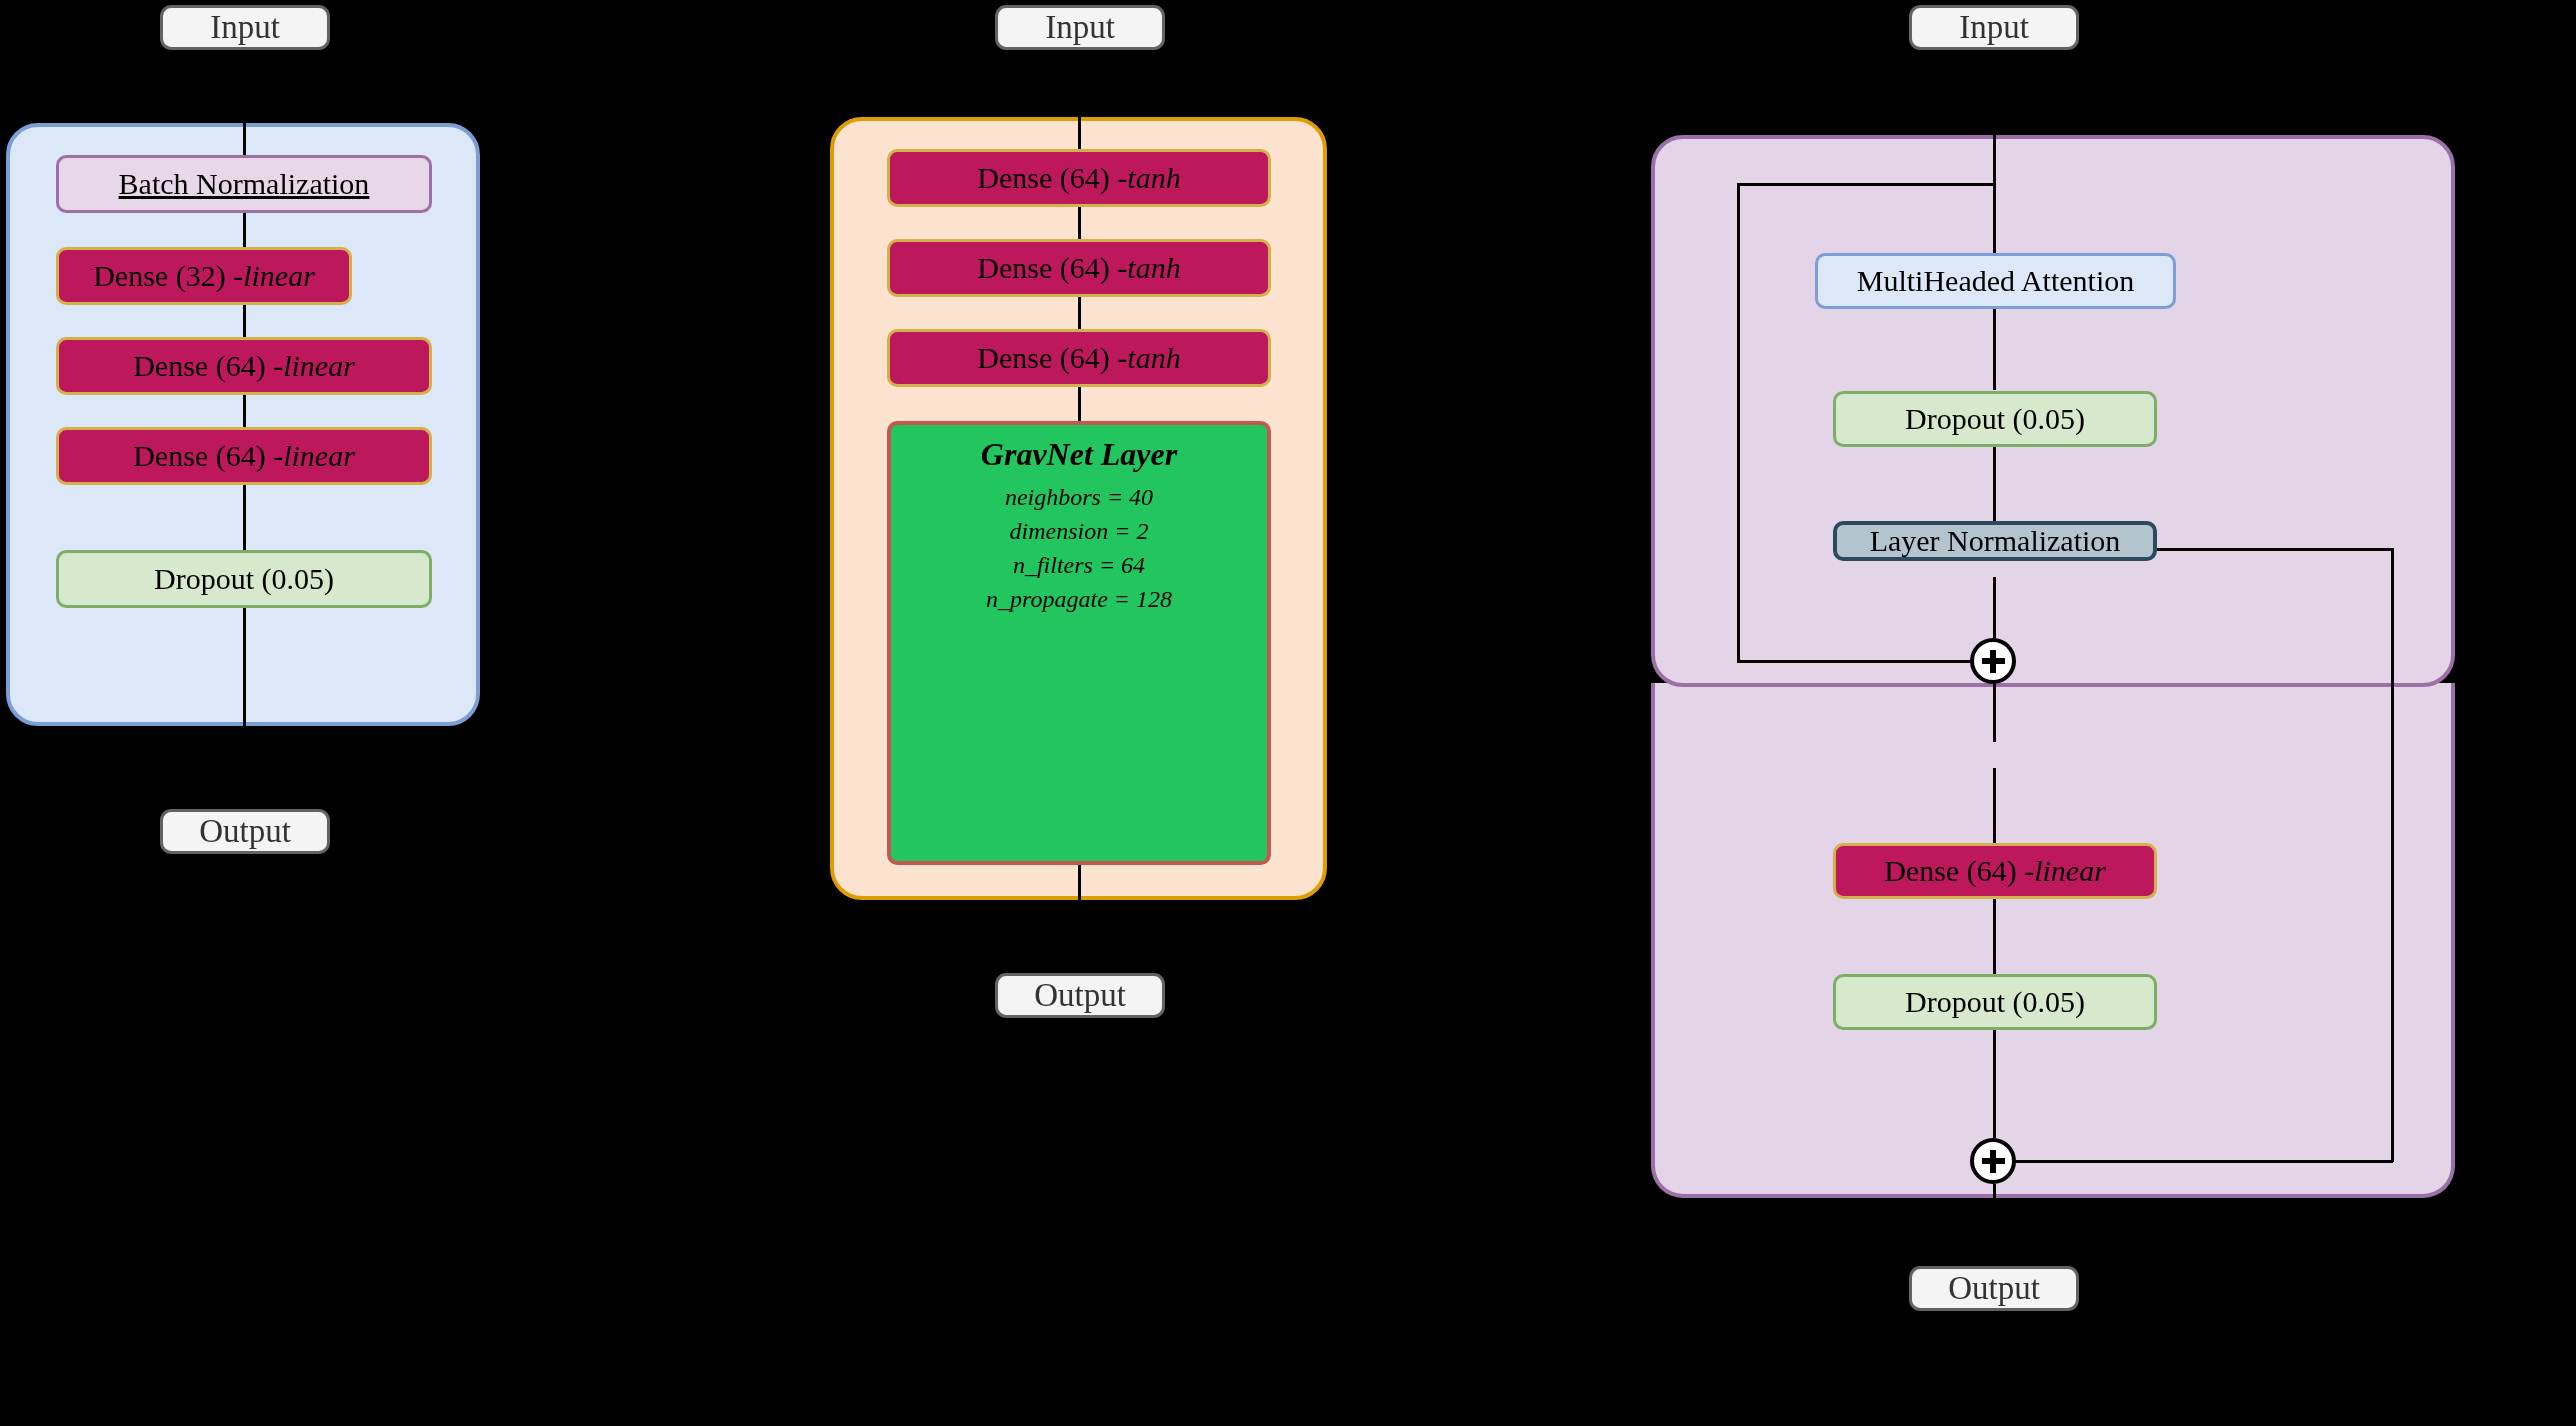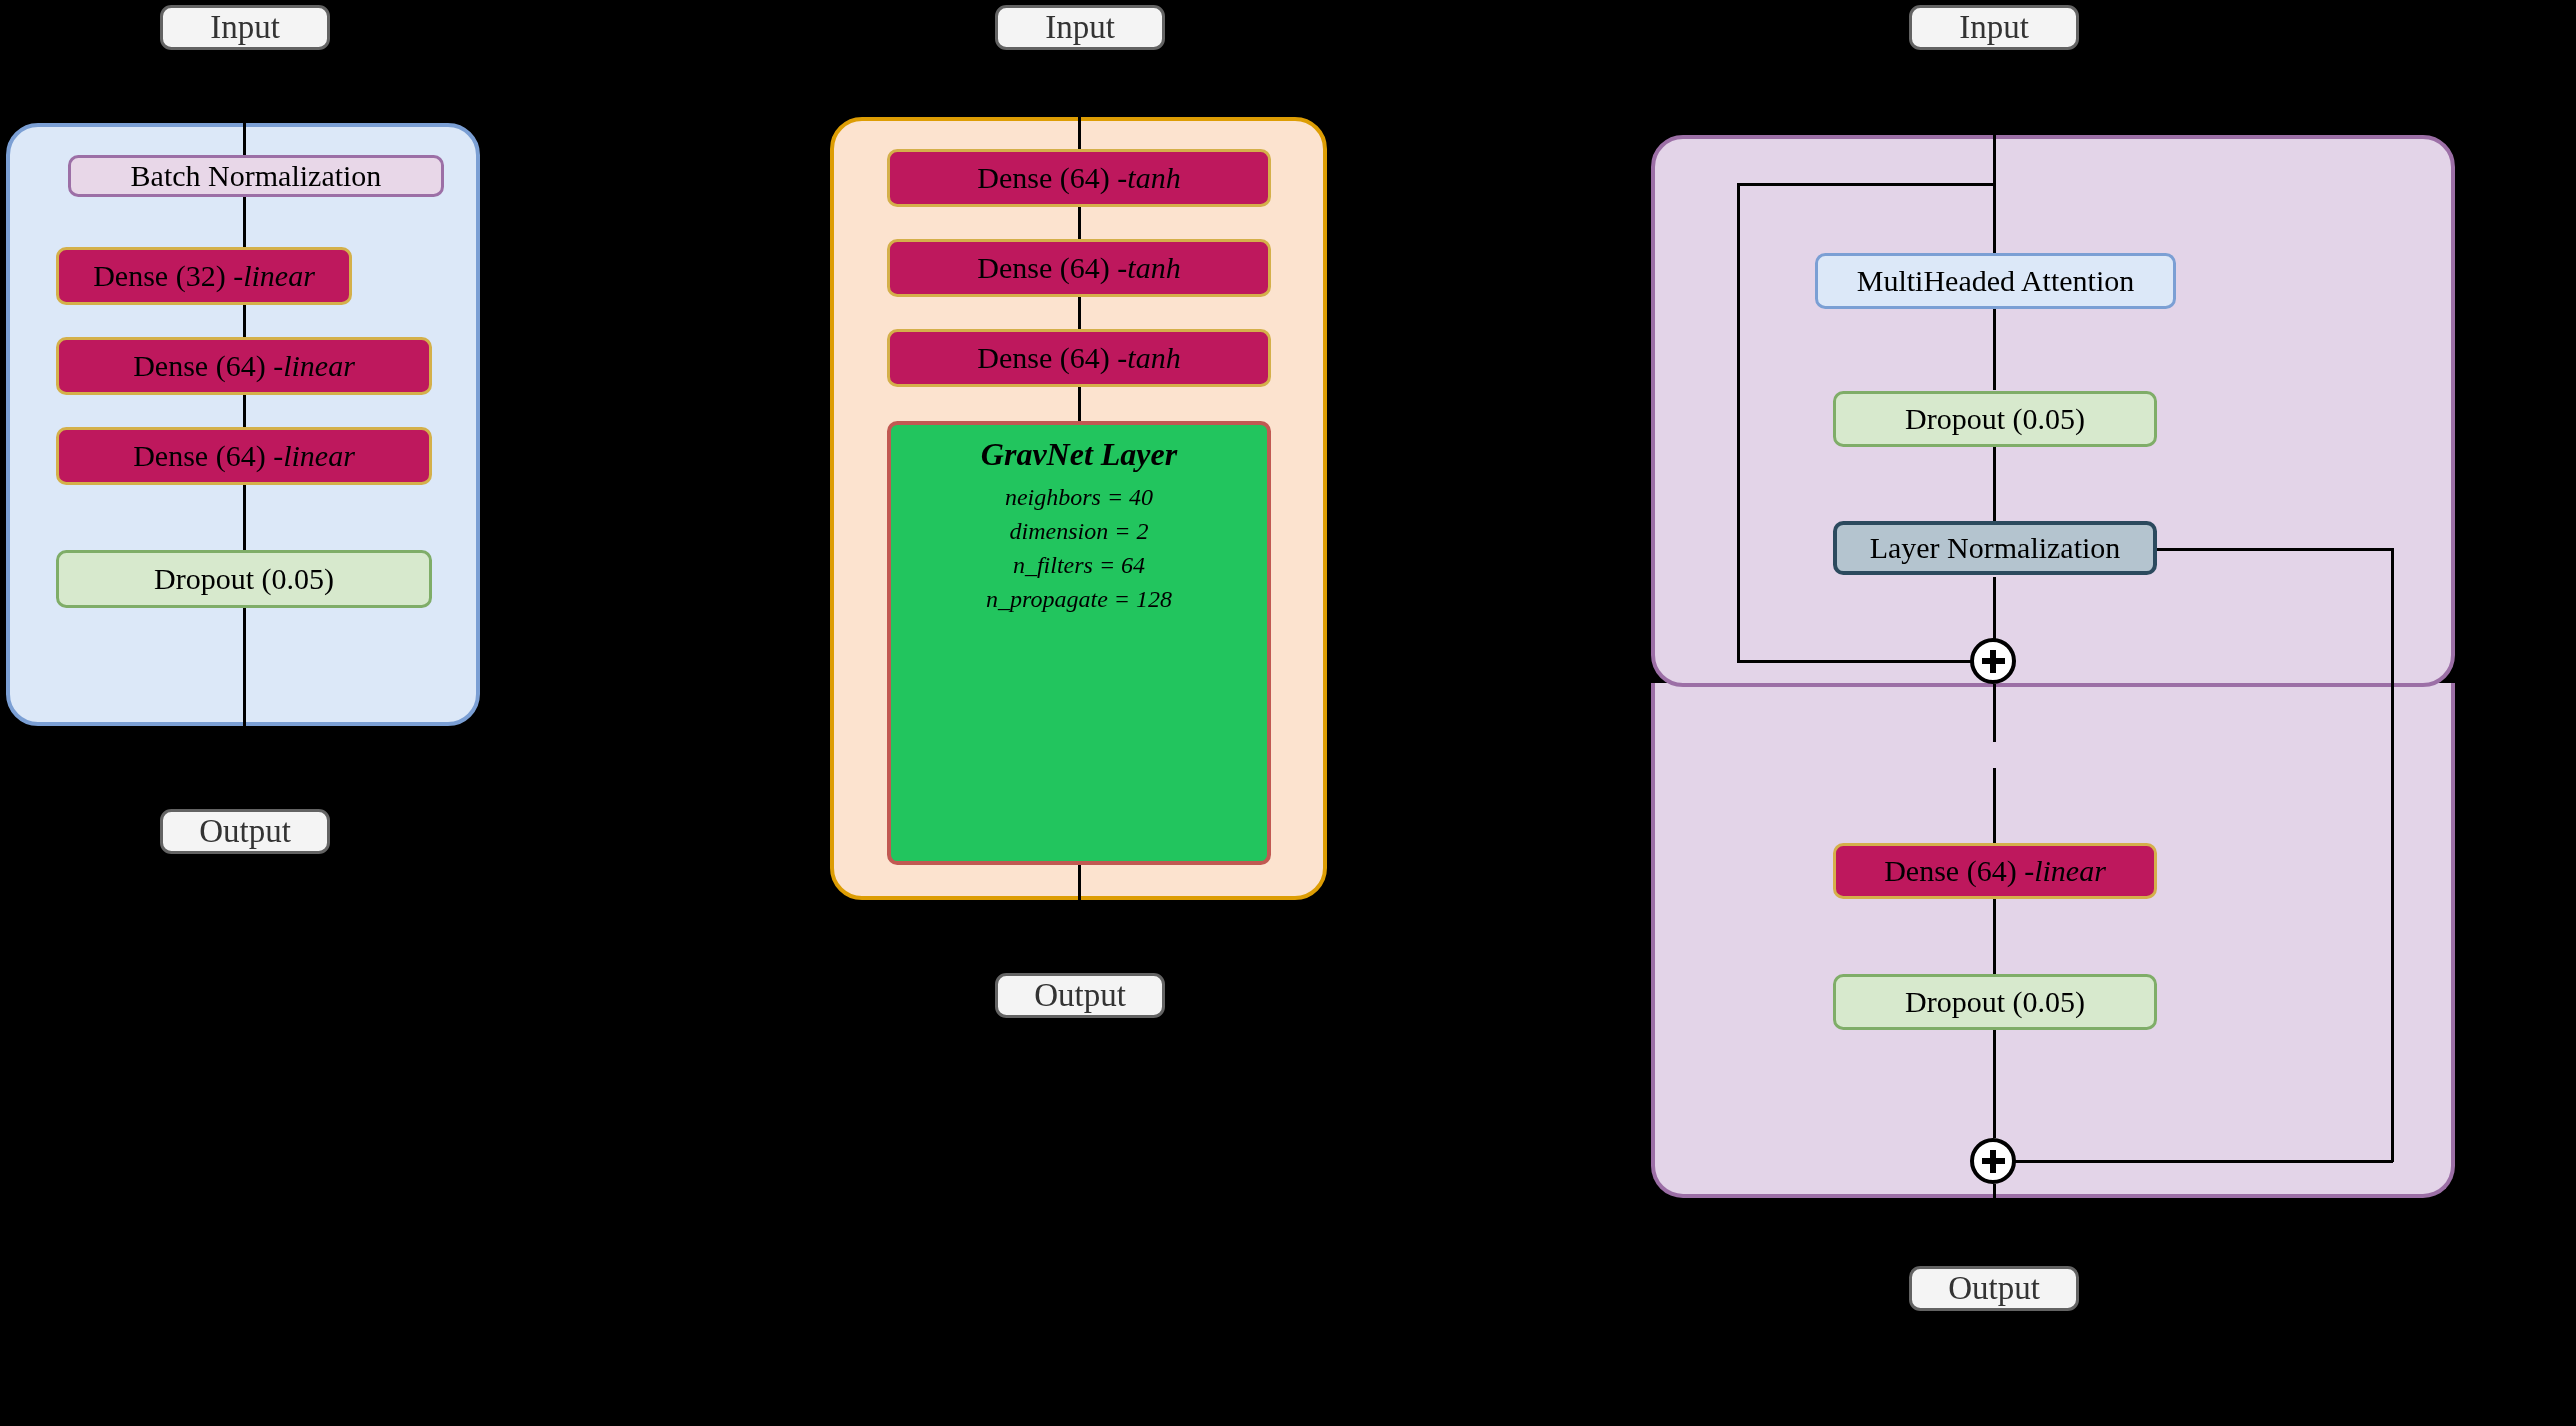--- a/index.html
+++ b/index.html
@@ -135,21 +135,21 @@
   <div class="chip" style="left:160px; top:5.2px; width:170px; height:45px;">
     <span>Input</span>
   </div>
 
   <div class="vline" style="left:243px; top:50px; height:82px;"></div>
 
   <div class="container" style="left:6.2px; top:123px; width:474px; height:603px; background:#dce8f8; border:4.6px solid #7b9fd4;"></div>
 
   <div class="vline" style="left:243px; top:123px; height:603px;"></div>
 
-  <div class="layer box-purple" style="left:68px; top:155px; width:376px; height:42px;">
+  <div class="layer box-purple" style="left:56px; top:155px; width:376px; height:58px;text-decoration:underline;">
     <span>Batch Normalization</span>
   </div>
 
   <div class="layer box-yellow" style="left:56px; top:247px; width:296px; height:58px;">
     <span>Dense (32) - </span>
       <span class="act">linear</span>
   </div>
 
   <div class="layer box-yellow" style="left:56px; top:337px; width:376px; height:58px;">
     <span>Dense (64) - </span>
@@ -234,21 +234,21 @@
   </div>
 
   <div class="vline" style="left:370px; top:309px; height:81px;"></div>
 
   <div class="layer box-green" style="left:210px; top:391px; width:324px; height:56px;">
     <span>Dropout (0.05)</span>
   </div>
 
   <div class="vline" style="left:370px; top:446px; width:3.1px; height:75px;"></div>
 
-  <div class="layer box-steel" style="left:210px; top:521px; width:324px; height:54px;">
+  <div class="layer box-steel" style="left:210px; top:521px; width:324px; height:40px;">
     <span>Layer Normalization</span>
   </div>
 
   <div class="hline" style="left:534px; top:548px; width:237px;"></div>
   <div class="vline" style="left:768px; top:548px; height:614px;"></div>
   <div class="hline" style="left:387px; top:1160px; width:383px;"></div>
 
   <div class="vline" style="left:370px; top:577px; height:77px;"></div>
 
   <div class="plus" style="left:347px; top:638px; width:46px; height:46px;">

